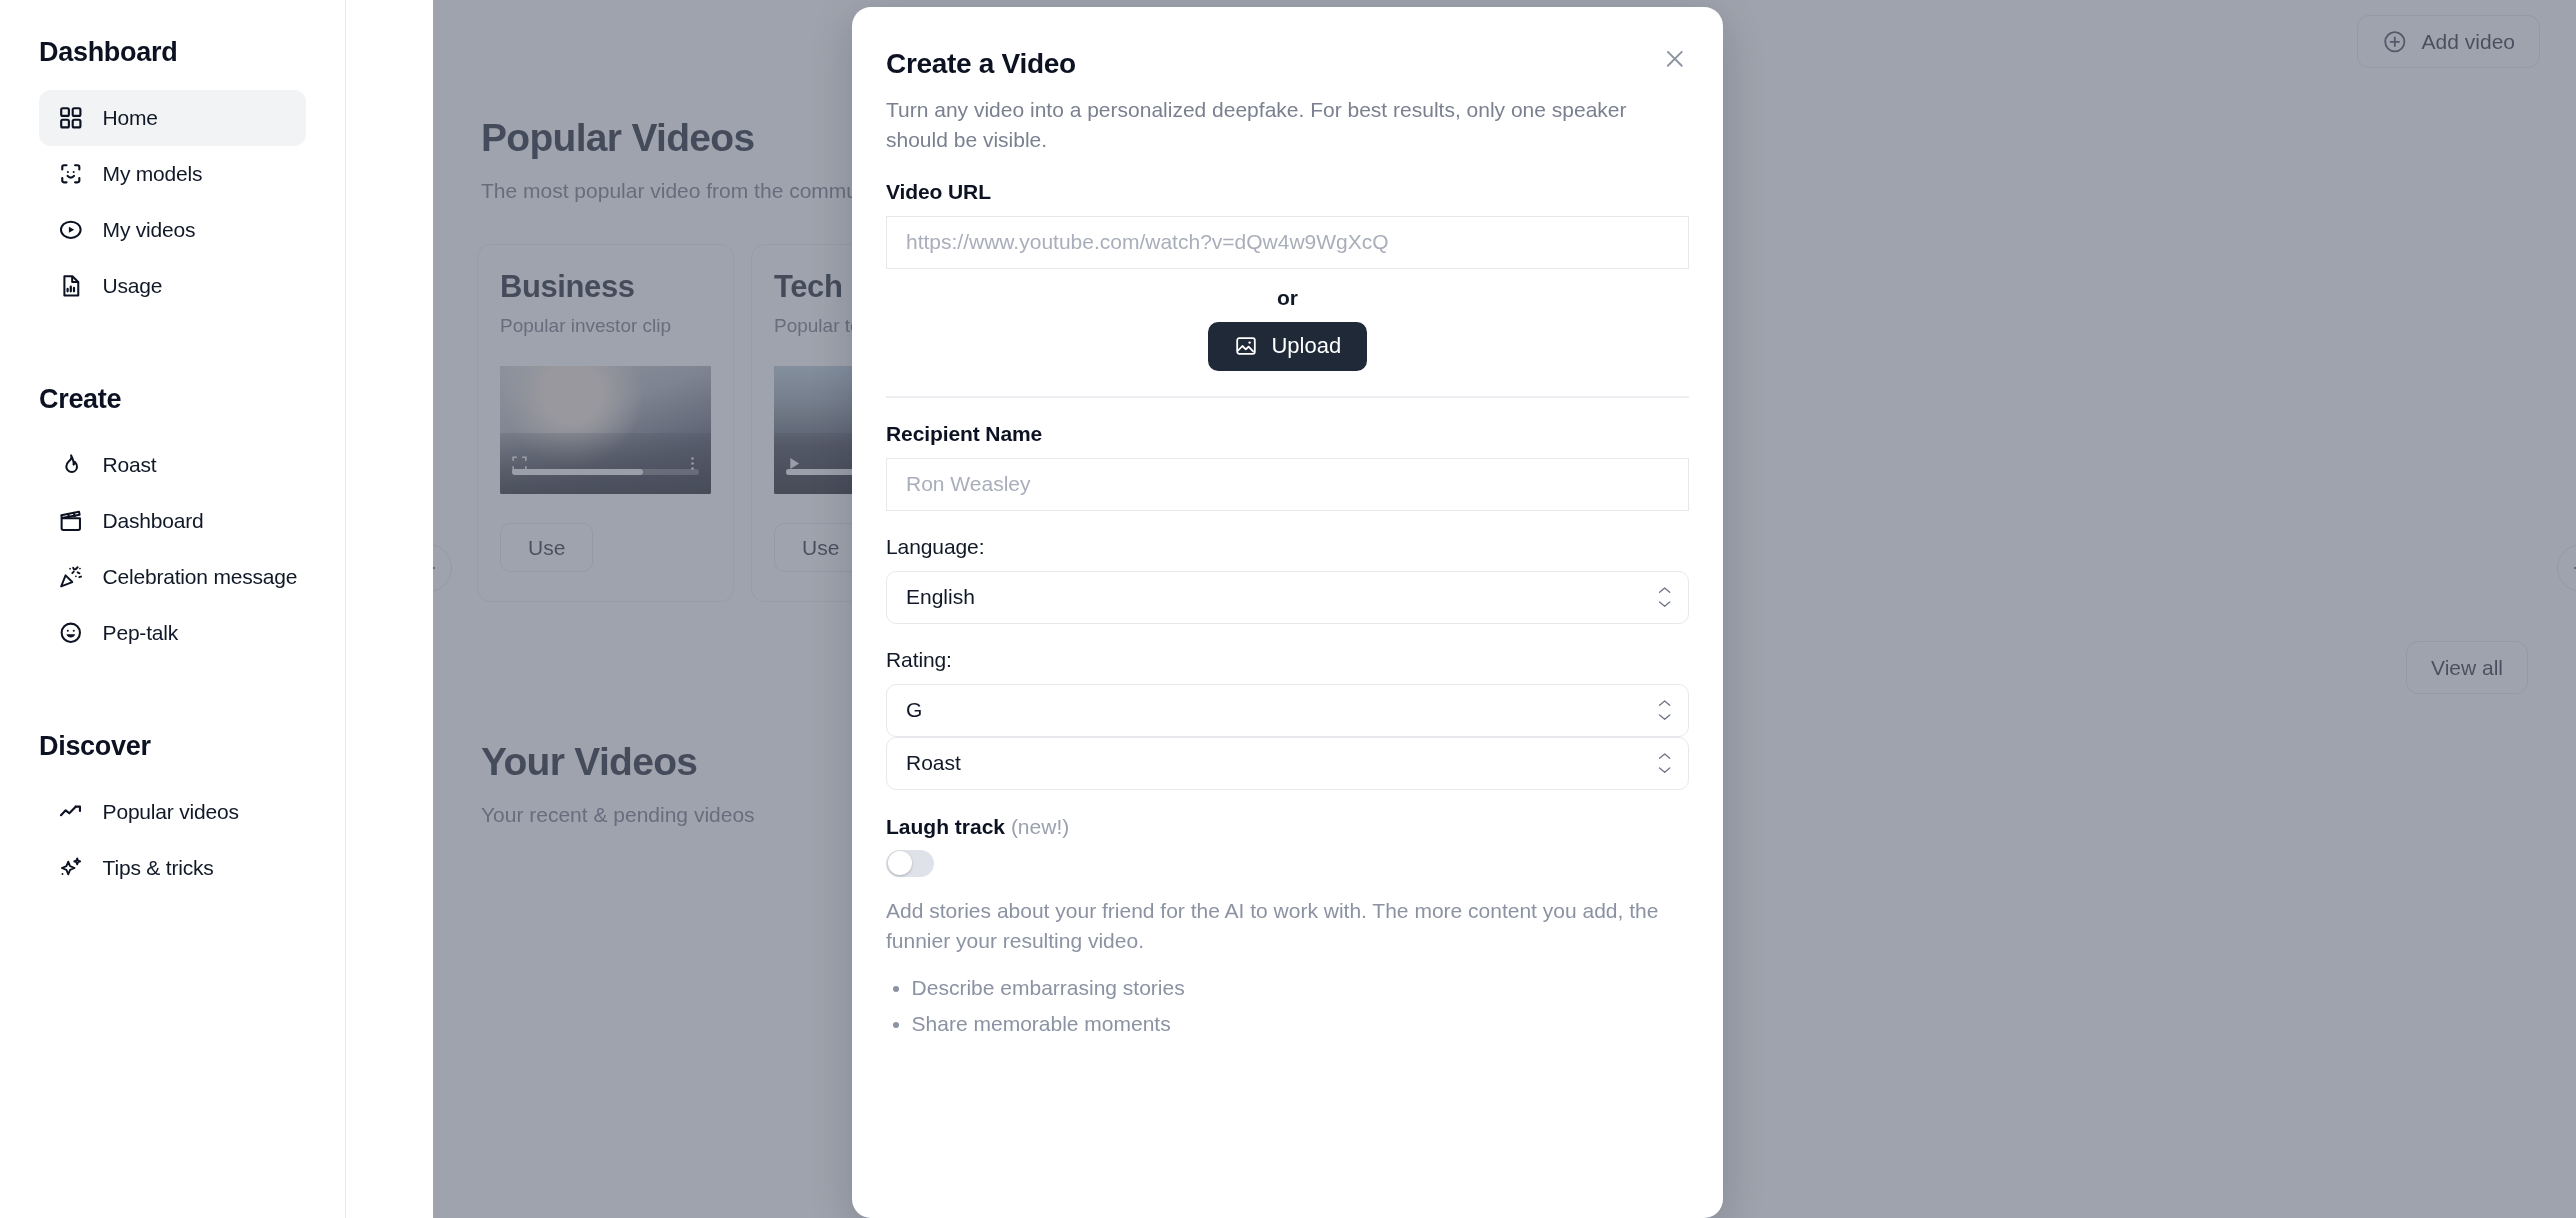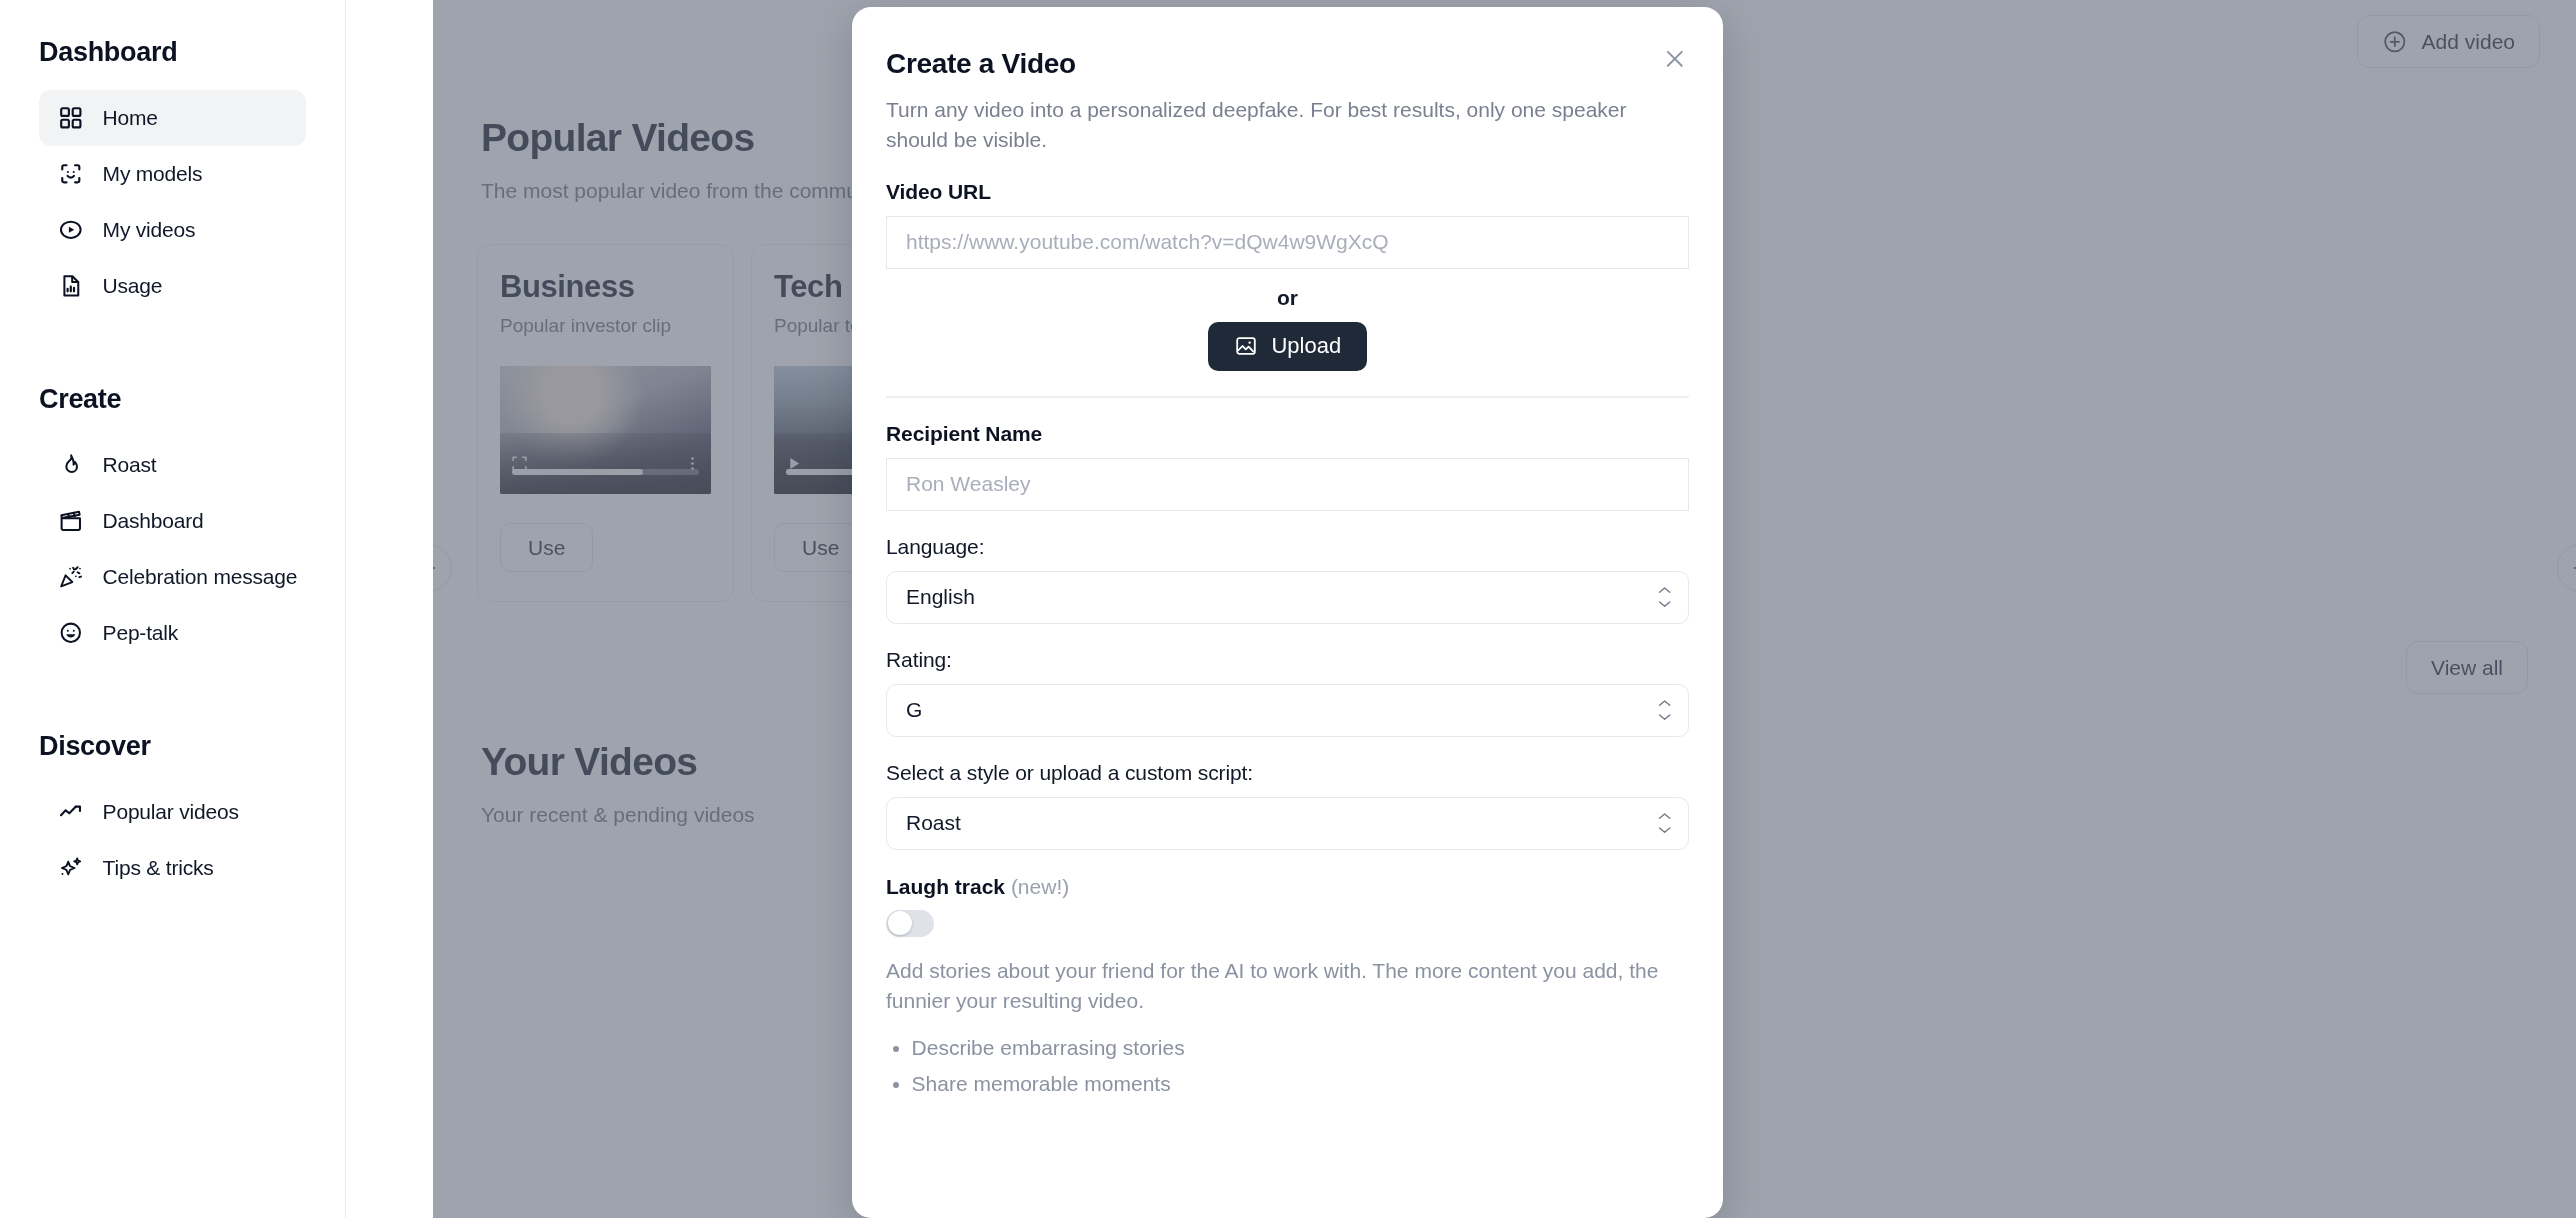--- a/index.html
+++ b/index.html
@@ -746,21 +746,20 @@
         <span class="chevrons">
           <svg viewBox="0 0 18 11" fill="none" stroke="#6f7686" stroke-width="1.6" stroke-linecap="round" stroke-linejoin="round">
               <path d="M3 8L9 3l6 5"></path>
             </svg>
           <svg viewBox="0 0 18 11" fill="none" stroke="#6f7686" stroke-width="1.6" stroke-linecap="round" stroke-linejoin="round">
               <path d="M3 3l6 5 6-5"></path>
             </svg>
         </span>
       </div>
 
-      <div class="field-label normal">Select a style or upload a custom script:</div>
       <div class="select-wrap">
         <div class="select-box">Roast</div>
         <span class="chevrons">
           <svg viewBox="0 0 18 11" fill="none" stroke="#6f7686" stroke-width="1.6" stroke-linecap="round" stroke-linejoin="round">
               <path d="M3 8L9 3l6 5"></path>
             </svg>
           <svg viewBox="0 0 18 11" fill="none" stroke="#6f7686" stroke-width="1.6" stroke-linecap="round" stroke-linejoin="round">
               <path d="M3 3l6 5 6-5"></path>
             </svg>
         </span>

